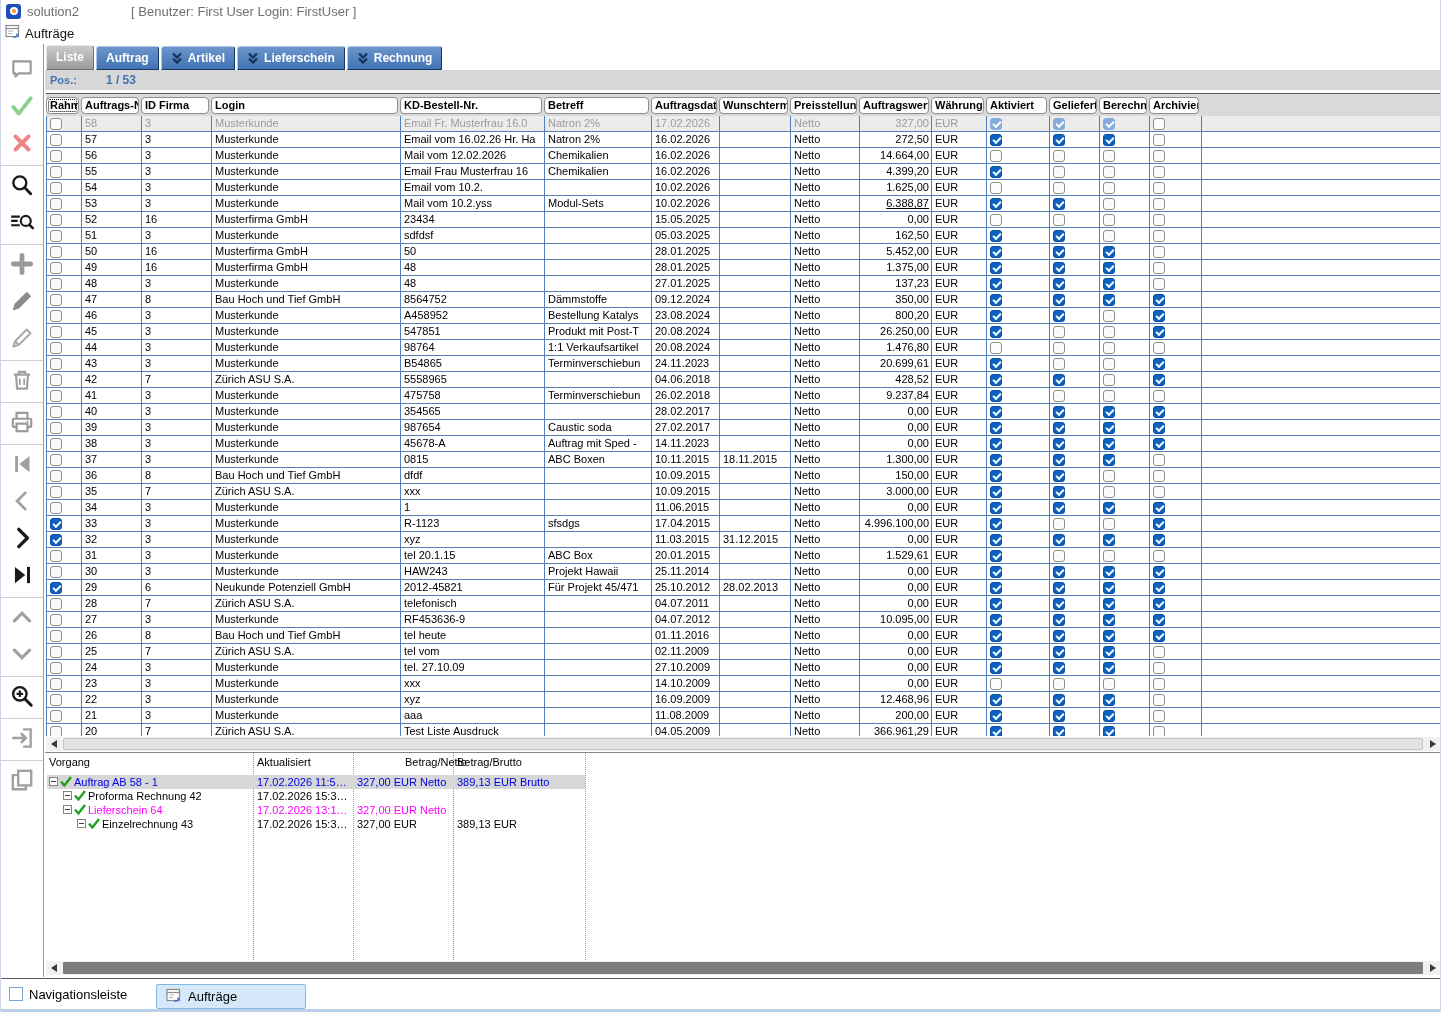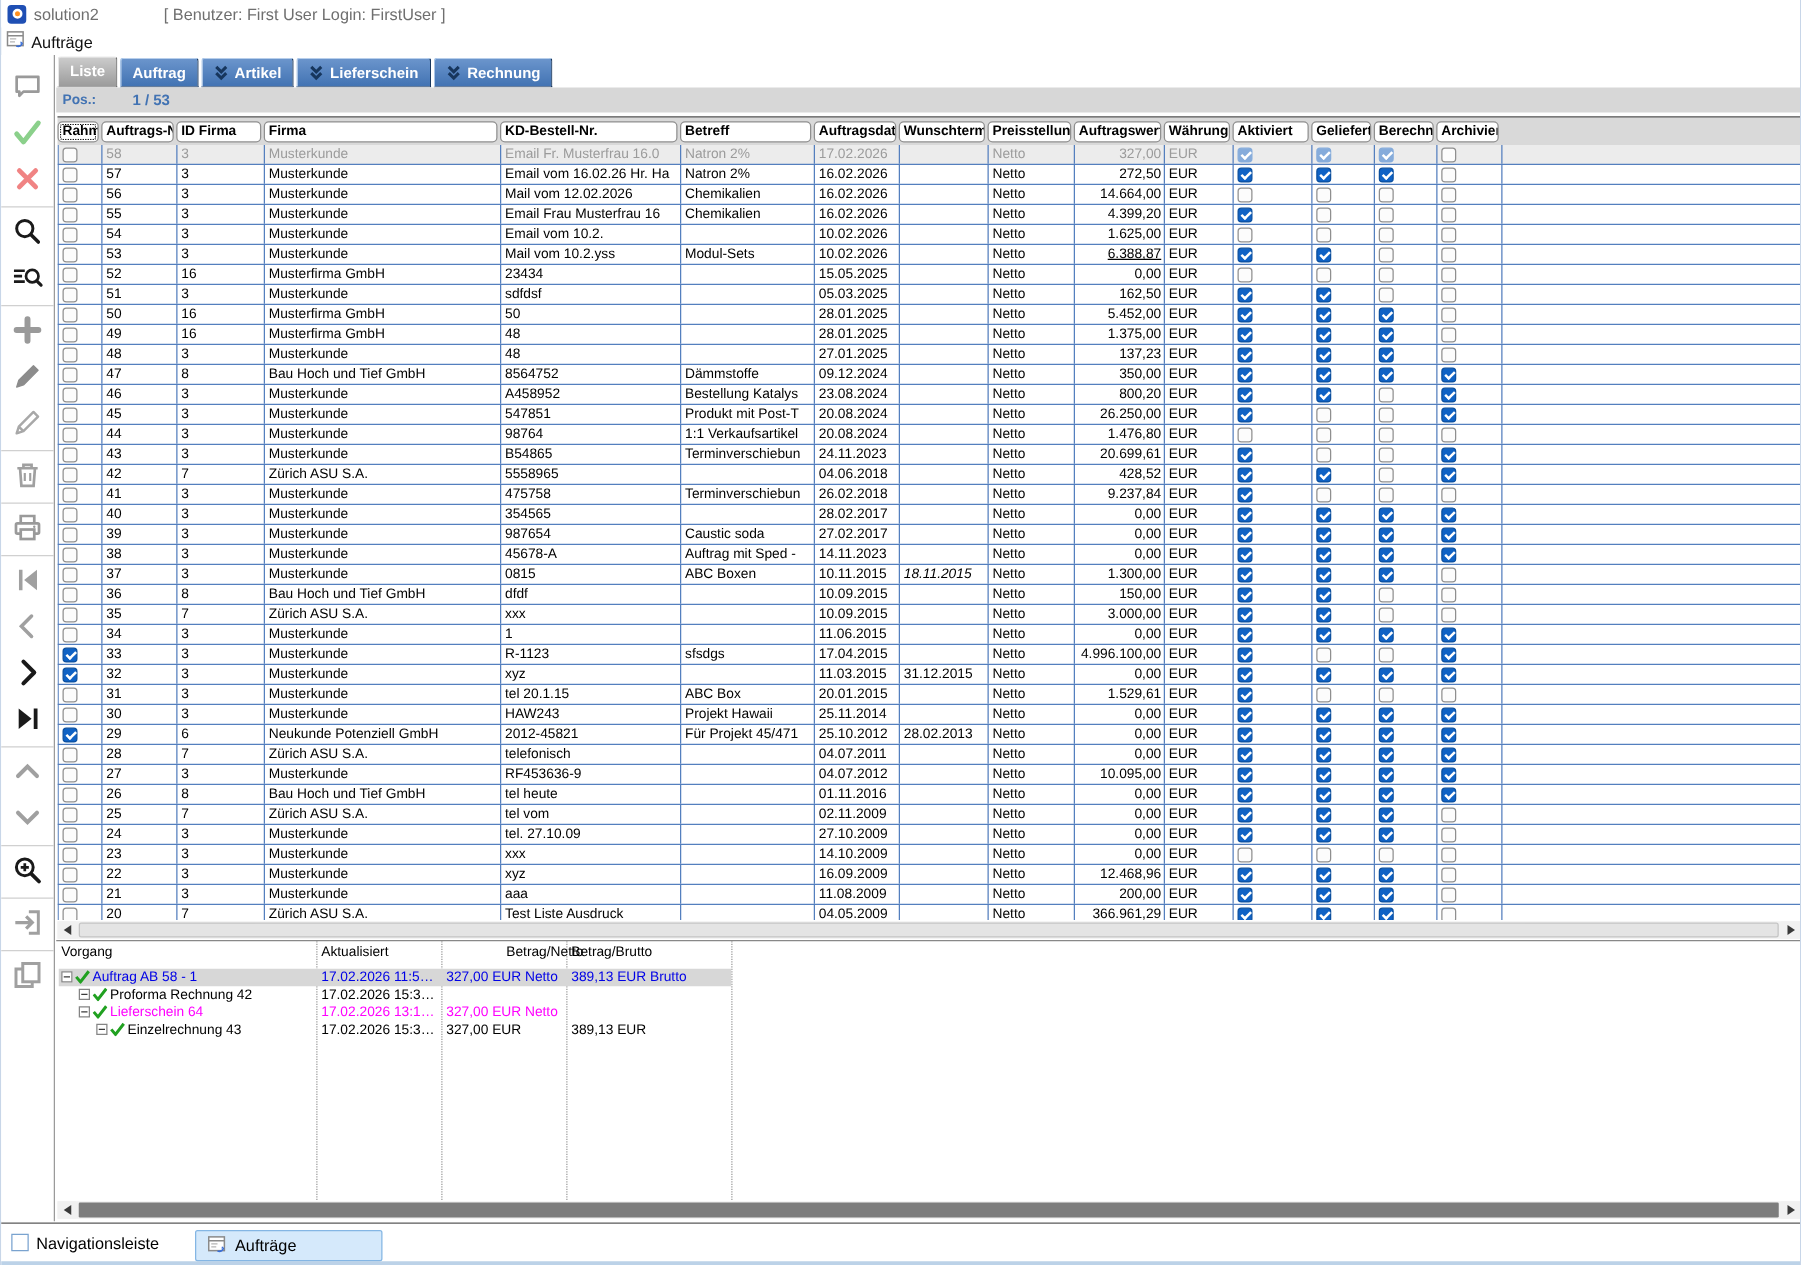--- a/index.html
+++ b/index.html
@@ -265,21 +265,21 @@
 
   <div class="posbar">
     <span class="plbl">Pos.:</span>
     <span class="pval">1 / 53</span>
   </div>
 
   <div class="thead" id="thead">
       <div class="hcell focus" style="width: 33px;">Rahmen</div>
       <div class="hcell" style="width: 58px;">Auftrags-Nr</div>
       <div class="hcell" style="width: 68px;">ID Firma</div>
-      <div class="hcell" style="width: 187px;">Firma</div>
+      <div class="hcell" style="width: 187px;">Login</div>
       <div class="hcell" style="width: 142px;">KD-Bestell-Nr.</div>
       <div class="hcell" style="width: 105px;">Betreff</div>
       <div class="hcell" style="width: 66px;">Auftragsdatum</div>
       <div class="hcell" style="width: 69px;">Wunschtermin</div>
       <div class="hcell" style="width: 67px;">Preisstellung</div>
       <div class="hcell" style="width: 70px;">Auftragswert</div>
       <div class="hcell" style="width: 53px;">Währung</div>
       <div class="hcell" style="width: 61px;">Aktiviert</div>
       <div class="hcell" style="width: 48px;">Geliefert</div>
       <div class="hcell" style="width: 48px;">Berechnet</div>
@@ -877,21 +877,21 @@
       <div class="trow">
         <div class="c cbcell" style="width: 35px;">
           <span class="cb"></span>
         </div>
         <div class="c" style="width: 60px;">37</div>
         <div class="c" style="width: 70px;">3</div>
         <div class="c" style="width: 189px;">Musterkunde</div>
         <div class="c" style="width: 144px;">0815</div>
         <div class="c" style="width: 107px;">ABC Boxen</div>
         <div class="c" style="width: 68px;">10.11.2015</div>
-        <div class="c" style="width: 71px; font-style: italic;">18.11.2015</div>
+        <div class="c" style="width: 71px;">18.11.2015</div>
         <div class="c" style="width: 69px;">Netto</div>
         <div class="c right" style="width: 72px;">1.300,00</div>
         <div class="c" style="width: 55px;">EUR</div>
         <div class="c cbcell" style="width: 63px;">
           <span class="cb on"></span>
         </div>
         <div class="c cbcell" style="width: 50px;">
           <span class="cb on"></span>
         </div>
         <div class="c cbcell" style="width: 50px;">

